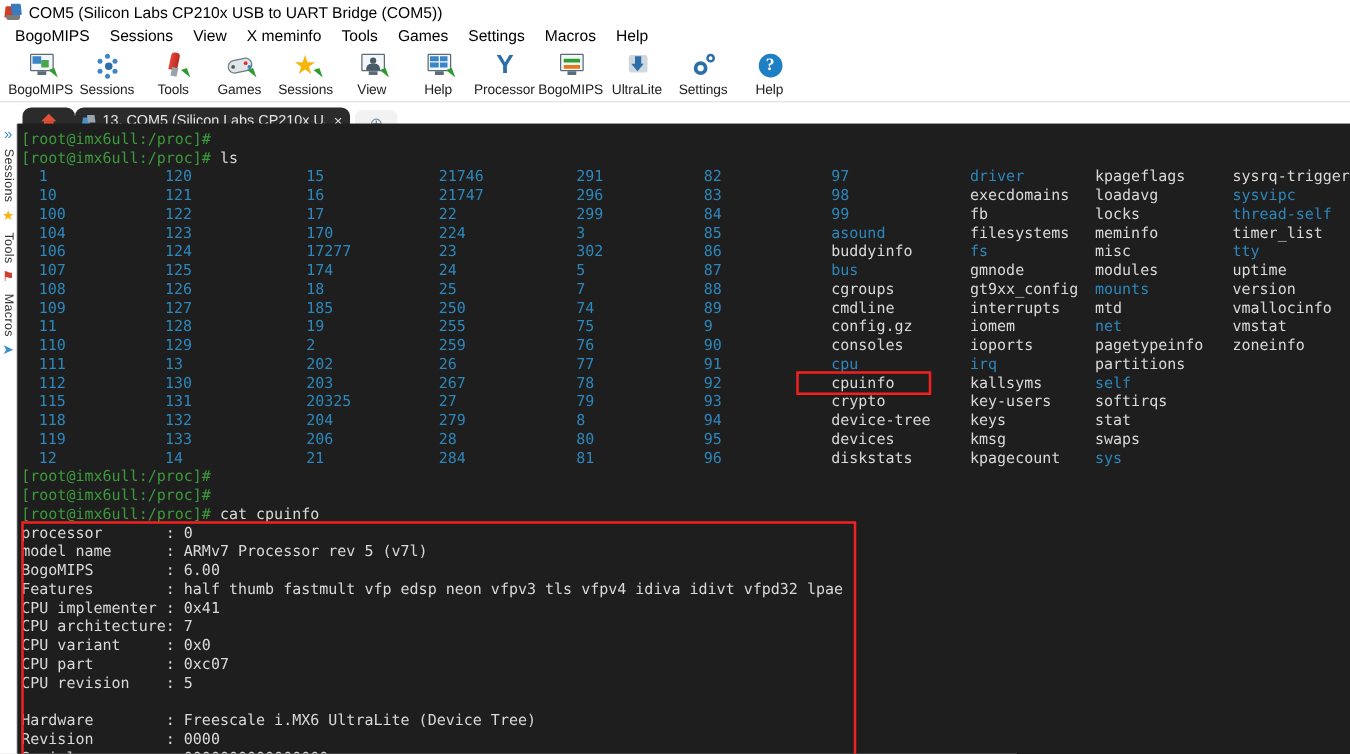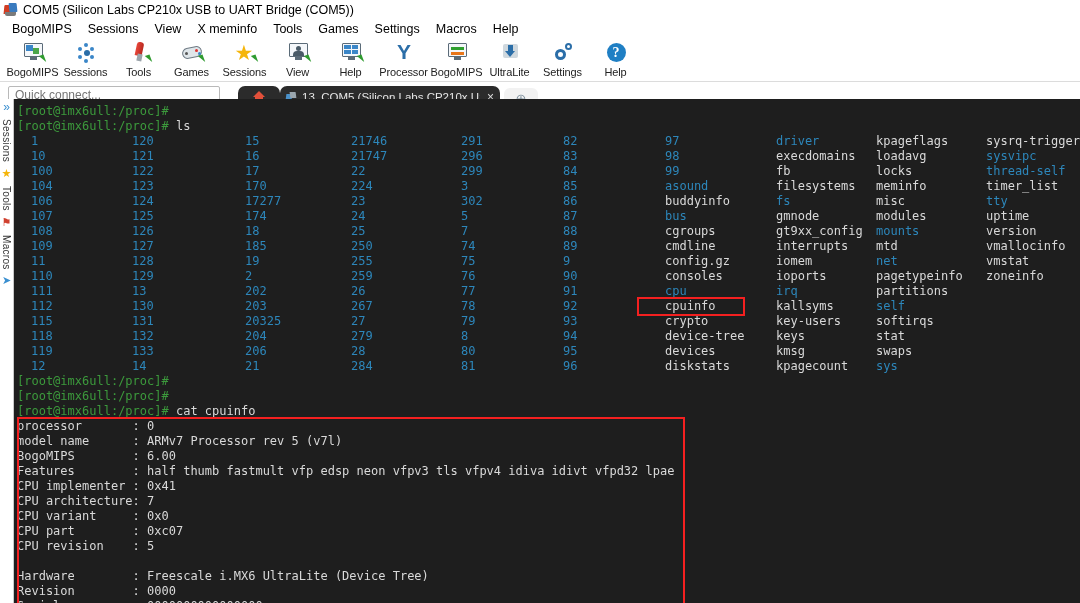--- a/index.html
+++ b/index.html
@@ -300,21 +300,20 @@
 
     <div class="tbtn">
       <span class="ic i-help">
           <span class="circ">?</span>
         </span>
       <span class="lbl">Help</span>
     </div>
   </div>
 
   <div class="tabrow">
-    <input class="qc" type="text" placeholder="Quick connect..." style="">
 
     <div class="tabs-wrap">
       <div class="tab home">
         <span class="hicon">
             <span class="roof"></span>
             <span class="wall"></span>
           </span>
       </div>
       <div class="tab active">
         <span class="tabicon">

